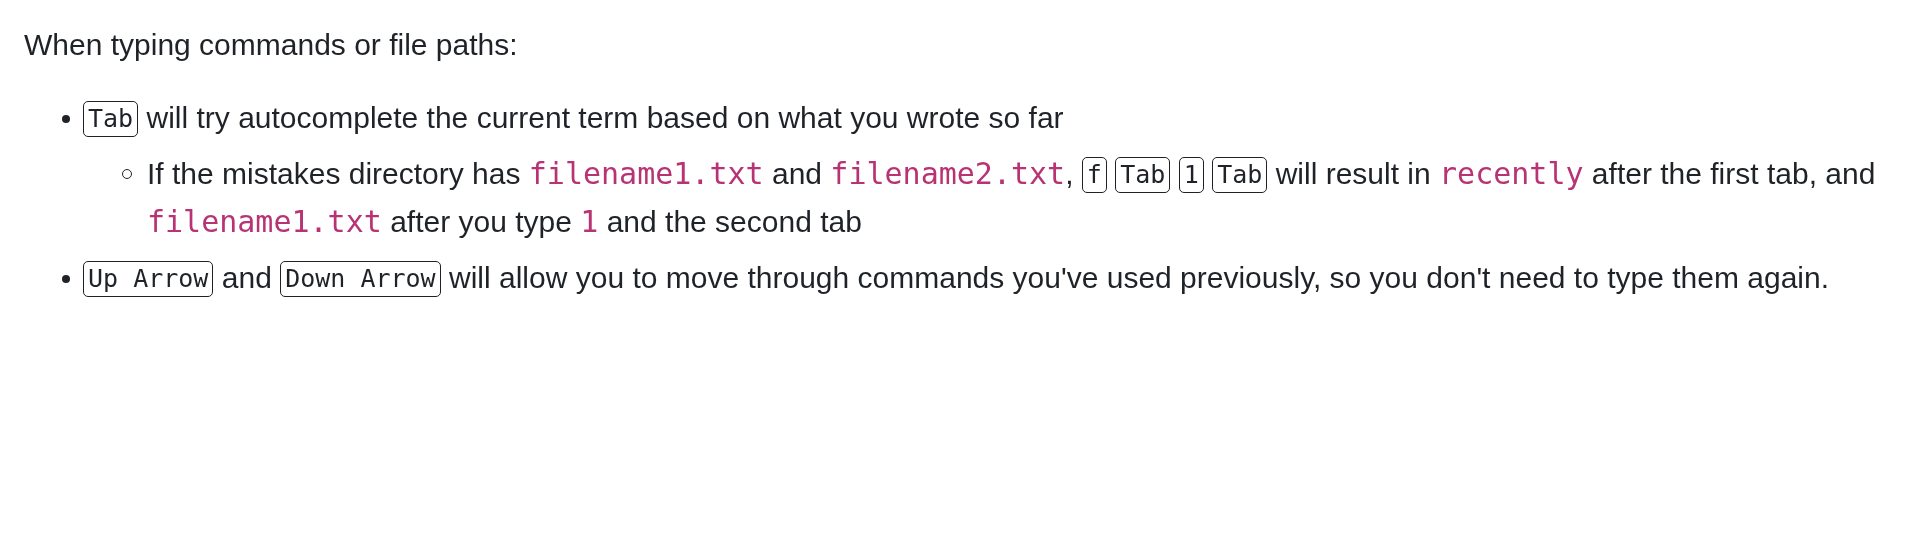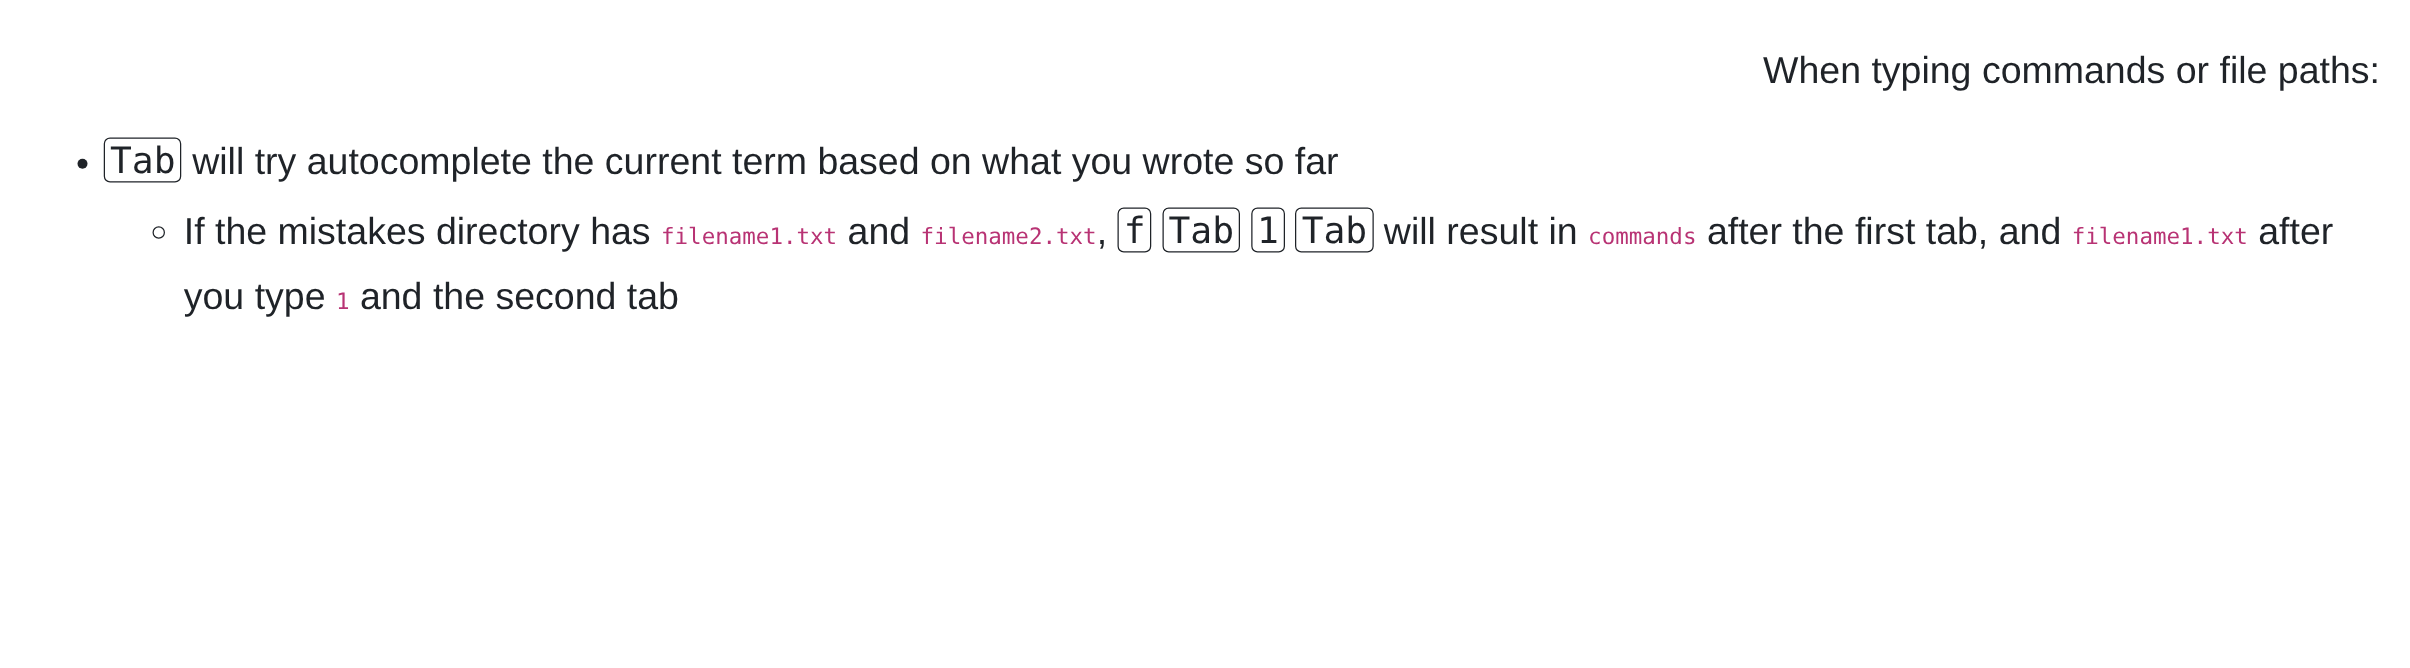--- a/index.html
+++ b/index.html
@@ -3,63 +3,66 @@
   <meta charset="utf-8">
   <style>
     html, body { margin: 0; padding: 0; background: #ffffff; }
     body {
       width: 1928px; height: 534px; overflow: hidden;
       font-family: "Liberation Sans", "DejaVu Sans", sans-serif;
       color: #1f2328;
       font-size: 30px;
     }
     .doc { padding: 18px 0 0 20px; width: 1900px; }
-    .intro { margin: 16px; line-height: 46px; height: 46px; text-align: right; }
+    .intro { margin: 4px; line-height: 46px; height: 46px; }
     ul.main { list-style: none; margin: 26px 0 0 0; padding: 0 0 0 63px; }
     ul.main > li { position: relative; line-height: 48px; margin-bottom: 8px; }
     ul.main > li::before {
       content: ""; position: absolute; left: -21px; top: 21px;
       width: 8px; height: 8px; border-radius: 50%; background: #1f2328;
     }
     ul.sub { list-style: none; margin: 8px 0 0 0; padding: 0 0 0 64px; }
     ul.sub > li { position: relative; line-height: 48px; }
     ul.sub > li::before {
       content: ""; position: absolute; left: -25px; top: 19px;
       width: 8px; height: 8px; border-radius: 50%; border: 1.5px solid #1f2328; background: #fff;
     }
     kbd {
       font-family: "DejaVu Sans Mono", "Liberation Mono", monospace;
-      font-size: 29px;
+      font-size: 25px;
       border: 1.5px solid #1f2328;
       border-radius: 5px;
       padding: 1px 4px;
       display: inline-block;
       line-height: 32px;
       vertical-align: 1px;
       color: #1f2328;
       text-align: right;
     }
     code {
       font-family: "DejaVu Sans Mono", "Liberation Mono", monospace;
-      font-size: 18px;
+      font-size: 30px;
       color: #b83374;
     }
     .plus { margin: 0 2px; }
   </style>
 </head>
 <body>
 
 <div class="doc">
   <p class="intro">When typing commands or file paths:</p>
 
   <ul class="main">
     <li>
       <kbd>Tab</kbd><span> will try autocomplete the current term based on what you wrote so far</span>
       <ul class="sub">
-        <li><span>If the mistakes directory has </span><code>filename1.txt</code><span> and </span><code>filename2.txt</code><span>, </span><kbd>f</kbd> <kbd>Tab</kbd> <kbd>1</kbd> <kbd>Tab</kbd><span> will result in </span><code>commands</code><span> after the first tab, and </span><code>filename1.txt</code><span> after you type </span><code>1</code><span> and the second tab</span></li>
+        <li><span>If the mistakes directory has </span><code>filename1.txt</code><span> and </span><code>filename2.txt</code><span>, </span><kbd>f</kbd> <kbd>Tab</kbd> <kbd>1</kbd> <kbd>Tab</kbd><span> will result in </span><code>recently</code><span> after the first tab, and </span><code>filename1.txt</code><span> after you type </span><code>1</code><span> and the second tab</span></li>
       </ul>
     </li>
 
+    <li>
+      <kbd>Up Arrow</kbd><span> and </span><kbd>Down Arrow</kbd><span> will allow you to move through commands you've used previously, so you don't need to type them again.</span>
+    </li>
 
 
 
   </ul>
 </div>
 
 </body></html>

